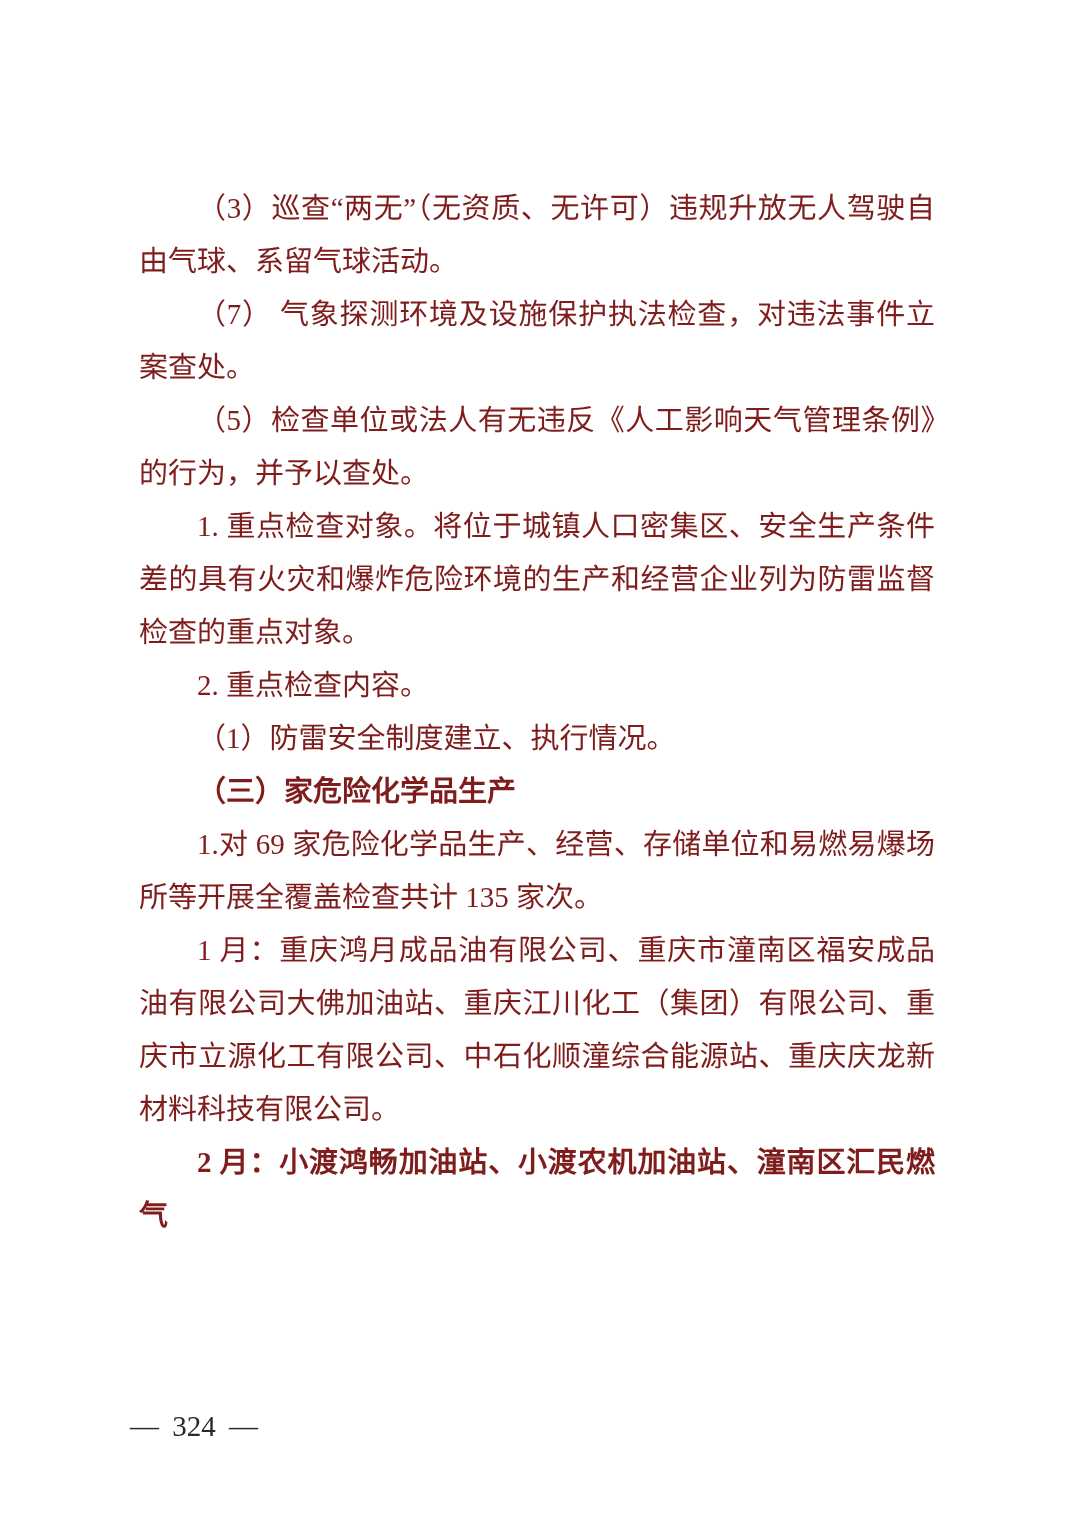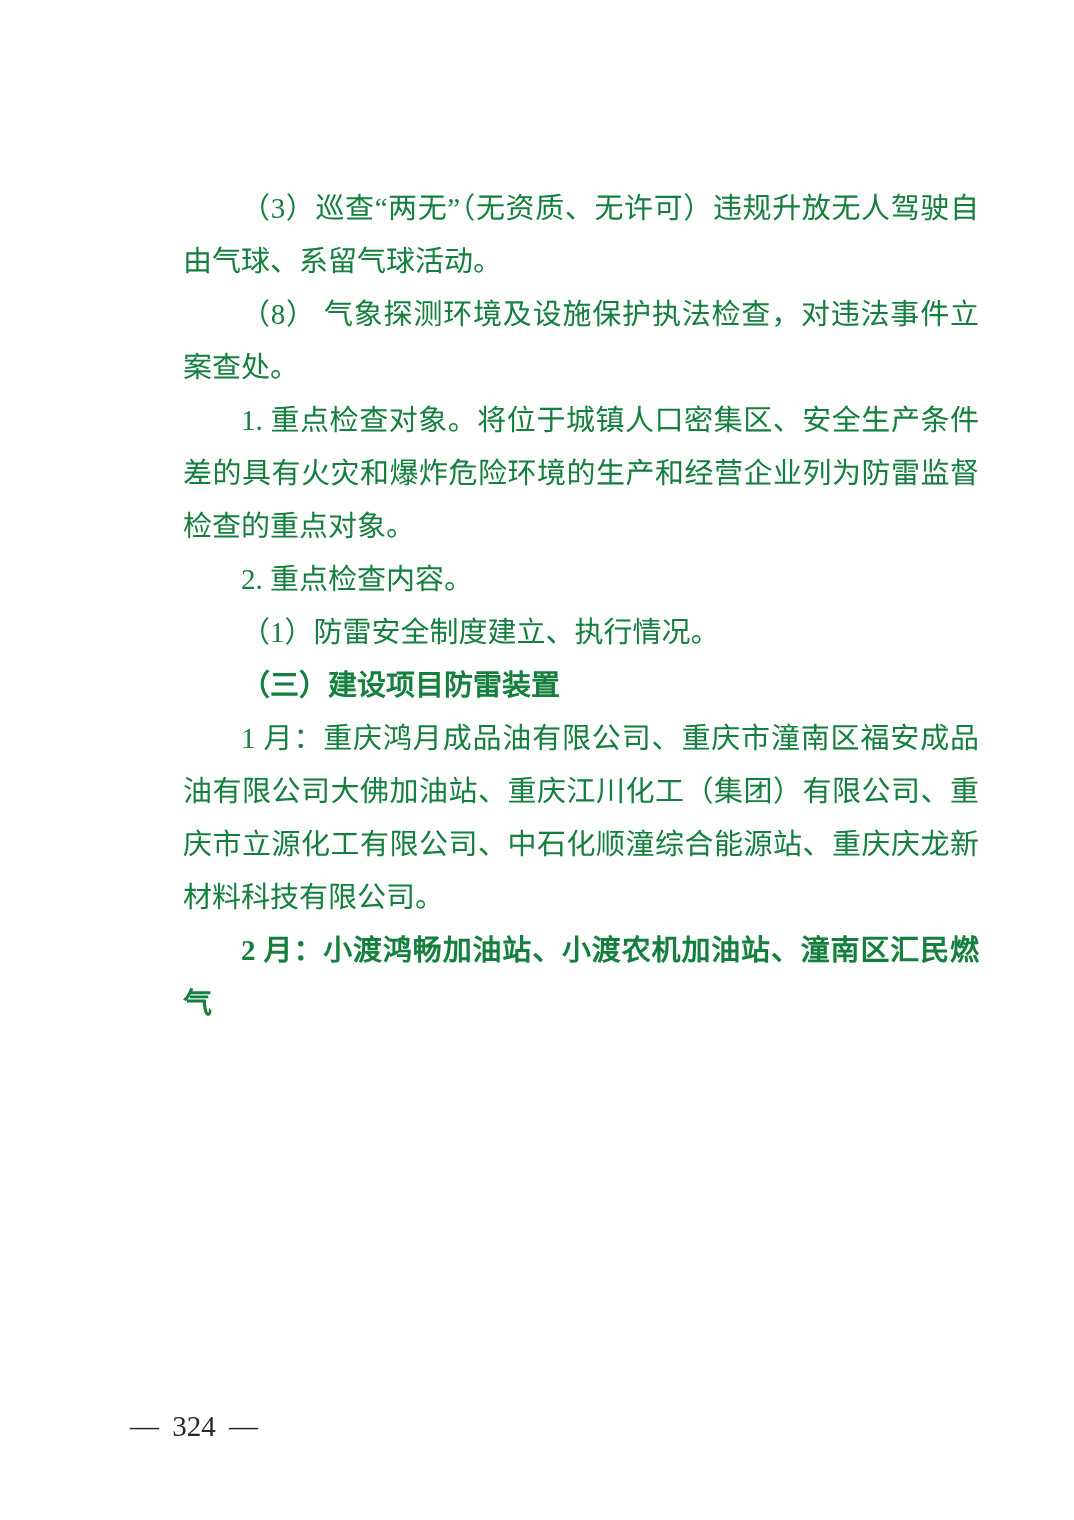--- a/index.html
+++ b/index.html
@@ -15,24 +15,23 @@
     overflow: hidden;
     font-family: "Liberation Serif", "DejaVu Serif", serif;
   }
   .content {
     position: absolute;
     left: 139px;
     top: 182px;
     width: 796px;
     font-size: 29px;
     line-height: 53px;
-    color: #15803d;
+    color: #7f1d1d;
     text-align: justify;
     text-justify: inter-ideograph;
-    margin-left: 44px;
   }
   .para {
     margin: 0;
     padding: 0;
     text-indent: 2em;
   }
   .heading {
     font-weight: 700;
   }
   
@@ -50,22 +49,24 @@
     word-spacing: 6px;
     white-space: pre;
   }
 </style>
 </head>
 <body>
 
 <div class="page">
   <div class="content">
     <p class="para">（3）巡查“两无”（无资质、无许可）违规升放无人驾驶自由气球、系留气球活动。</p>
-    <p class="para">（8） 气象探测环境及设施保护执法检查，对违法事件立案查处。</p>
+    <p class="para">（7） 气象探测环境及设施保护执法检查，对违法事件立案查处。</p>
+    <p class="para">（5）检查单位或法人有无违反《人工影响天气管理条例》的行为，并予以查处。</p>
     <p class="para">1. 重点检查对象。将位于城镇人口密集区、安全生产条件差的具有火灾和爆炸危险环境的生产和经营企业列为防雷监督检查的重点对象。</p>
     <p class="para">2. 重点检查内容。</p>
     <p class="para">（1）防雷安全制度建立、执行情况。</p>
-    <p class="para heading">（三）建设项目防雷装置</p>
+    <p class="para heading">（三）家危险化学品生产</p>
+    <p class="para">1.对 69 家危险化学品生产、经营、存储单位和易燃易爆场所等开展全覆盖检查共计 135 家次。</p>
     <p class="para">1 月：重庆鸿月成品油有限公司、重庆市潼南区福安成品油有限公司大佛加油站、重庆江川化工（集团）有限公司、重庆市立源化工有限公司、中石化顺潼综合能源站、重庆庆龙新材料科技有限公司。</p>
     <p class="para fill">2 月：小渡鸿畅加油站、小渡农机加油站、潼南区汇民燃气</p>
   </div>
   <div class="footer">— 324 —</div>
 </div>
 
 </body></html>

